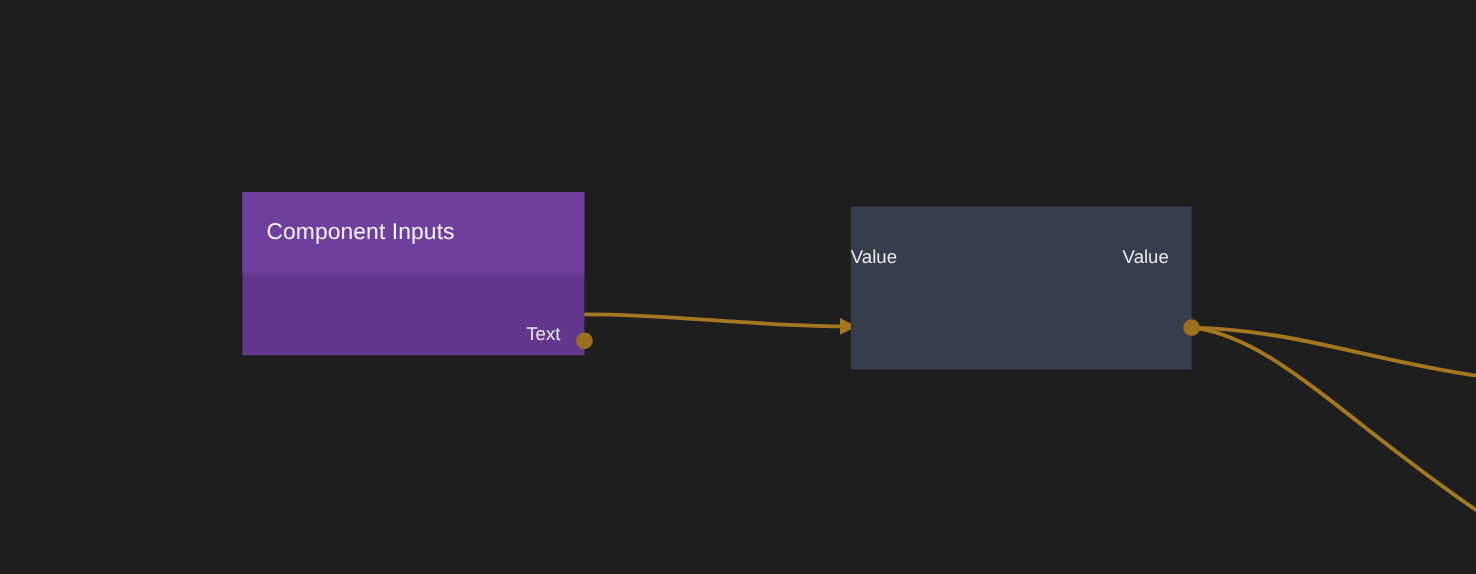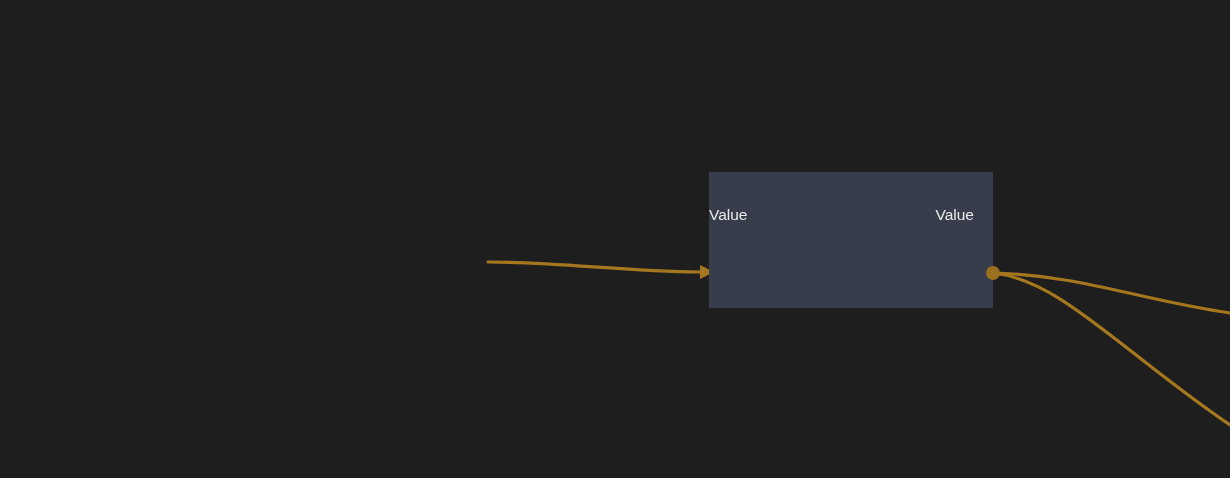--- a/index.html
+++ b/index.html
@@ -127,20 +127,31 @@
   <svg id="edge-layer" viewBox="0 0 1230 478" width="1230" height="478" xmlns="http://www.w3.org/2000/svg">
 
     <path d="M 488 262 C 560 262, 620 271, 700 272" fill="none" stroke="#a5781f" stroke-width="3.2" stroke-linecap="round"></path>
     <polygon points="700,265 714,272 700,279" fill="#a5781f"></polygon>
 
     <path d="M 993 273 C 1080 275, 1140 300, 1230 313" fill="none" stroke="#a5781f" stroke-width="3.2" stroke-linecap="round"></path>
 
     <path d="M 993 273 C 1060 280, 1120 350, 1230 425" fill="none" stroke="#a5781f" stroke-width="3.2" stroke-linecap="round"></path>
   </svg>
 
+  <div class="node" id="node-component-inputs">
+    <div class="node-header">
+      <span class="node-title">Component Inputs</span>
+    </div>
+    <div class="node-body">
+      <div class="port-row">
+        <span class="port-label out">Text</span>
+      </div>
+      <span class="port-dot"></span>
+    </div>
+  </div>
 
   <div class="node" id="node-string">
     <div class="node-body">
       <div class="port-row">
         <span class="port-label">Value</span>
         <span class="port-label">Value</span>
       </div>
       <span class="port-dot"></span>
     </div>
   </div>

